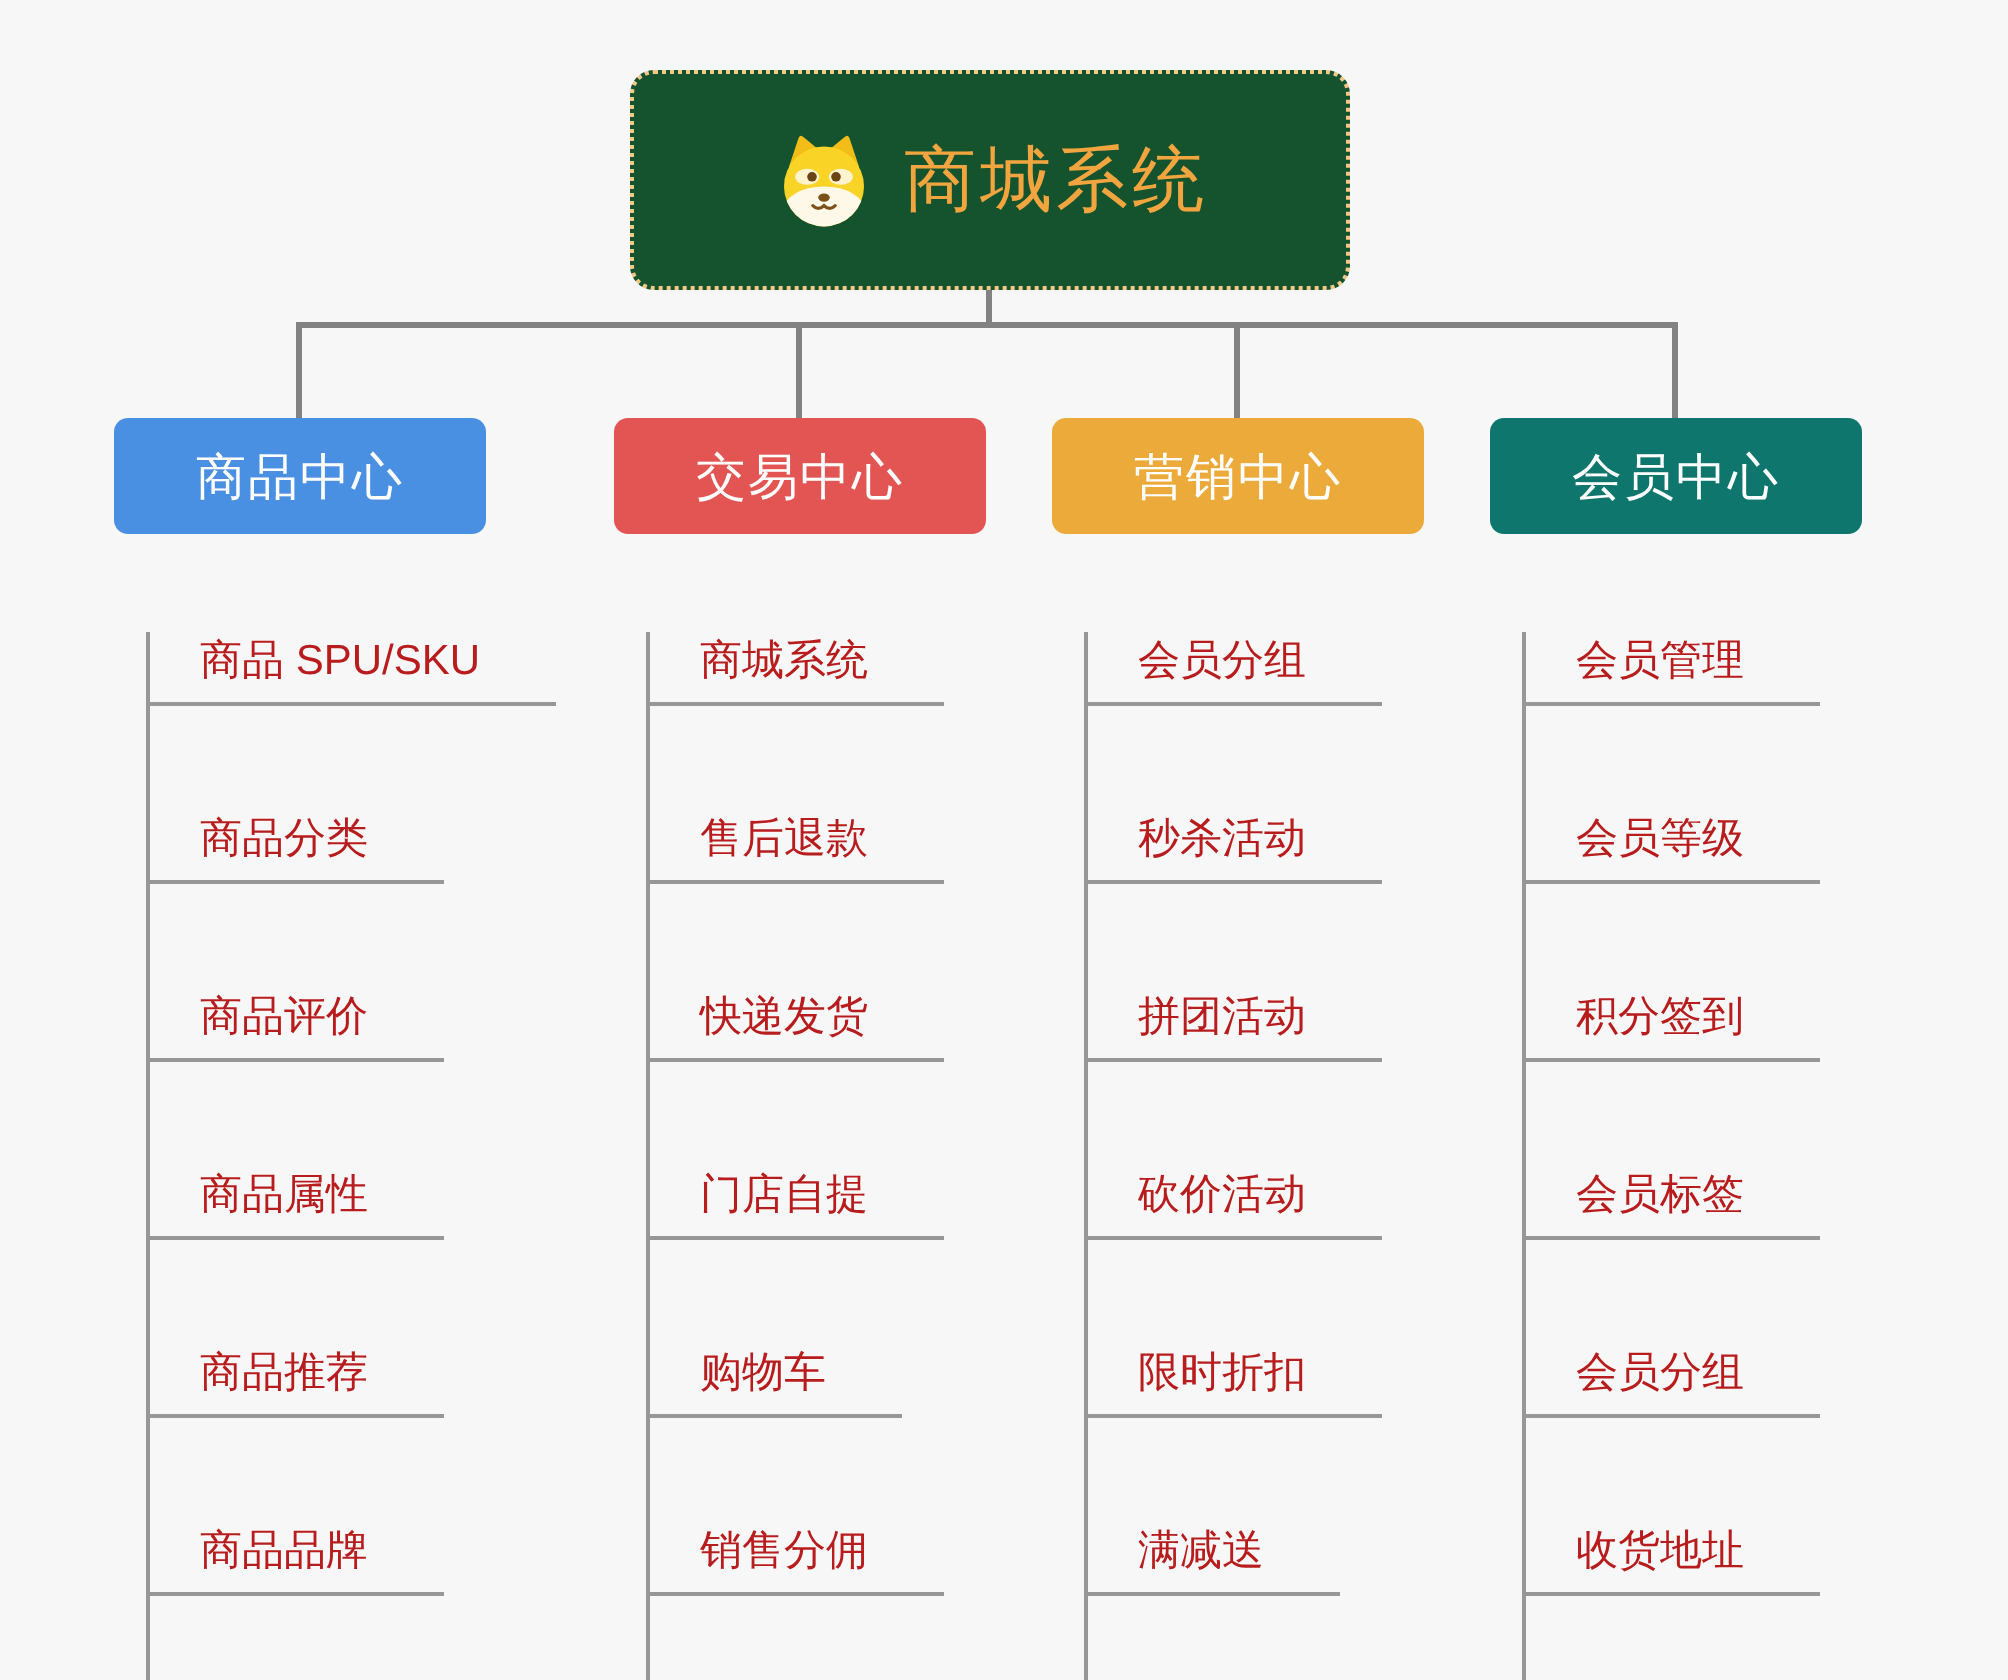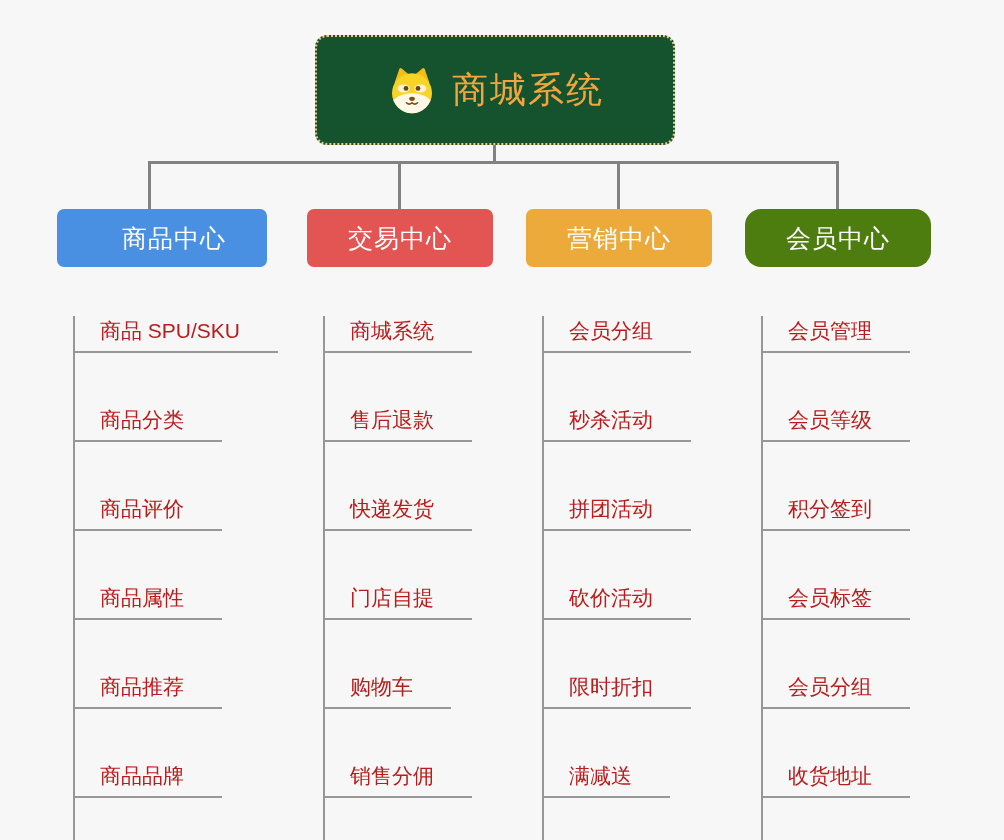--- a/index.html
+++ b/index.html
@@ -80,21 +80,21 @@
 
   <div class="connector stub" style="background: rgb(130, 130, 130);"></div>
   <div class="connector bus" style="background: rgb(130, 130, 130);"></div>
   <div class="connector drop drop-0" style="background: rgb(130, 130, 130);"></div>
   <div class="connector drop drop-1" style="background: rgb(130, 130, 130);"></div>
   <div class="connector drop drop-2" style="background: rgb(130, 130, 130);"></div>
   <div class="connector drop drop-3" style="background: rgb(130, 130, 130);"></div>
 
   <div id="columns">
     <div class="column" style="left: 57px;">
-      <div class="branch-header" style="background: rgb(74, 144, 226); padding-left: 24px;">
+      <div class="branch-header" style="background: rgb(74, 144, 226);">
         <span>商品中心</span>
       </div>
       <div class="items">
         <div class="spine"></div>
       <div class="leaf-item">商品 SPU/SKU</div>
           <div class="leaf-item">商品分类</div>
           <div class="leaf-item">商品评价</div>
           <div class="leaf-item">商品属性</div>
           <div class="leaf-item">商品推荐</div>
           <div class="leaf-item">商品品牌</div>
@@ -125,21 +125,21 @@
       <div class="leaf-item">会员分组</div>
           <div class="leaf-item">秒杀活动</div>
           <div class="leaf-item">拼团活动</div>
           <div class="leaf-item">砍价活动</div>
           <div class="leaf-item">限时折扣</div>
           <div class="leaf-item">满减送</div>
         </div>
     </div>
 
     <div class="column" style="left: 745px;">
-      <div class="branch-header" style="background: #4d7c0f; border-radius: 16px;">
+      <div class="branch-header" style="background: #0f766e;">
         <span>会员中心</span>
       </div>
       <div class="items">
         <div class="spine"></div>
       <div class="leaf-item">会员管理</div>
           <div class="leaf-item">会员等级</div>
           <div class="leaf-item">积分签到</div>
           <div class="leaf-item">会员标签</div>
           <div class="leaf-item">会员分组</div>
           <div class="leaf-item">收货地址</div>

